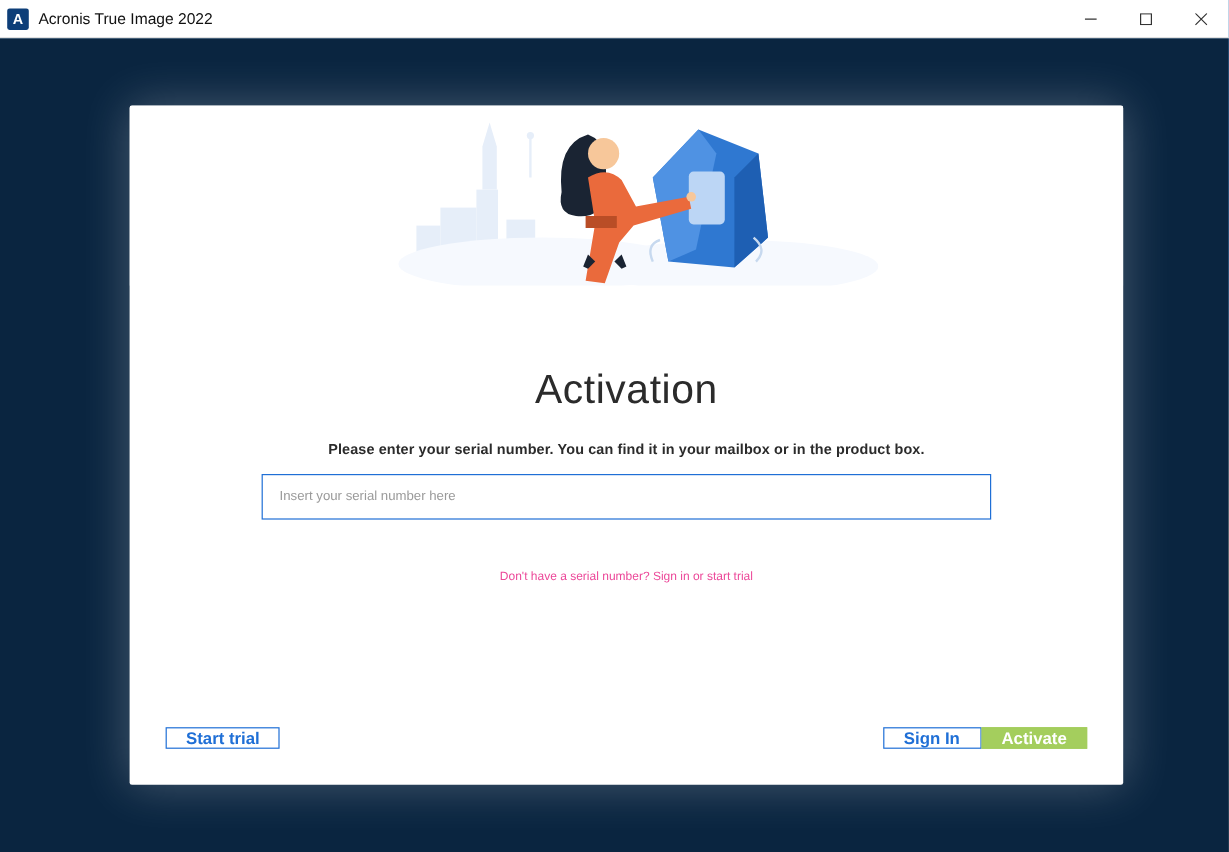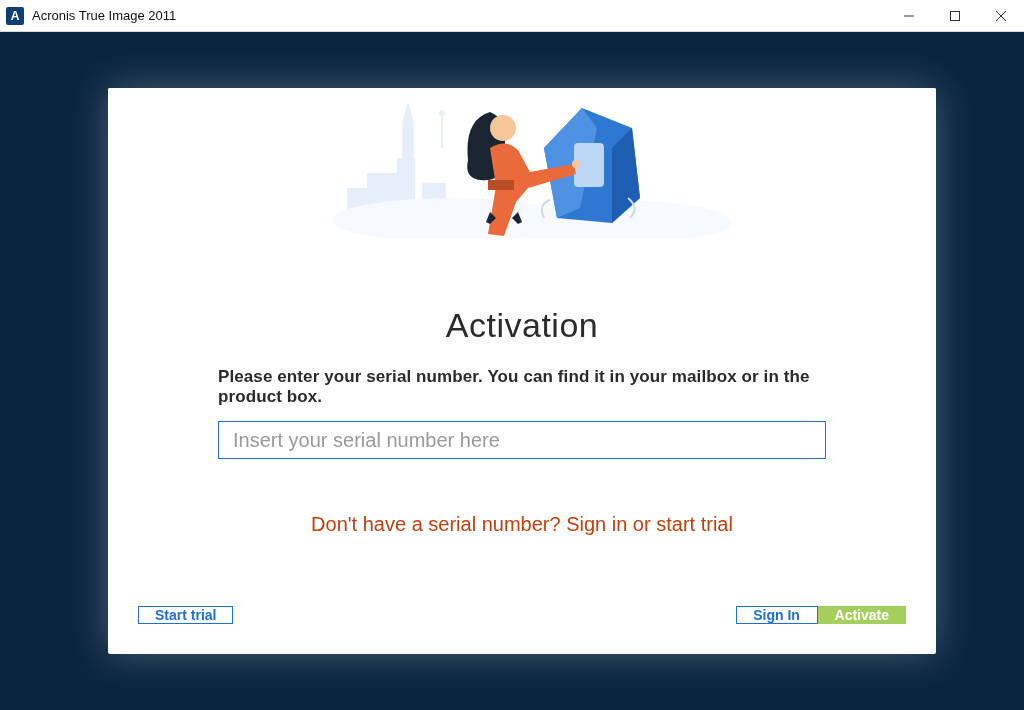--- a/index.html
+++ b/index.html
@@ -17,38 +17,38 @@
   .client { flex: 1; background: #0a2540; position: relative; display: flex; align-items: flex-start; justify-content: center; }
   .panel { position: absolute; top: 56px; left: 108px; right: 88px; bottom: 56px; background: #ffffff; box-shadow: 0 0 40px rgba(255,255,255,0.25); border-radius: 2px; display: flex; flex-direction: column; overflow: hidden; }
 
   
   .illus { height: 150px; position: relative; background: #fff; overflow: hidden; flex: 0 0 auto; }
   .illus svg { position: absolute; left: 50%; transform: translateX(-50%); top: 0; }
 
   
   .content { flex: 1; display: flex; flex-direction: column; align-items: center; padding: 0 110px; }
   .heading { font-size: 34px; font-weight: 400; color: #2b2b2b; margin-top: 68px; letter-spacing: .5px; }
-  .instruction { font-size: 17px; color: #2b2b2b; margin-top: 22px; font-weight: 600; letter-spacing: .1px; }
-  .serial-input { width: 671px; max-width: 100%; height: 38px; margin-top: 14px; border: 1px solid #1f6fd6; padding: 0 14px; font-size: 20px; color: #3b82f6; outline: none; }
+  .instruction { font-size: 12px; color: #2b2b2b; margin-top: 22px; font-weight: 600; letter-spacing: .1px; }
+  .serial-input { width: 671px; max-width: 100%; height: 38px; margin-top: 14px; border: 1px solid #1f6fd6; padding: 0 14px; font-size: 11px; color: #3b82f6; outline: none; }
   .serial-input::placeholder { color: #9a9a9a; }
-  .helper { font-size: 20px; color: #c2410c; margin-top: 54px; }
+  .helper { font-size: 10px; color: #ec4899; margin-top: 42px; }
 
   
   .footer { flex: 0 0 auto; display: flex; align-items: center; padding: 0 30px 30px 30px; }
   .spacer { flex: 1; }
   .btn { height: 18px; min-width: 82px; padding: 0 16px; font-size: 14px; display: inline-flex; align-items: center; justify-content: center; cursor: pointer; background: #fff; border: 1.5px solid #1f6fd6; color: #1f6fd6; font-weight: 600; }
   .btn + .btn { }
   .btn.activate { background: #a4ce5d; border-color: #a4ce5d; color: #ffffff; }
 </style>
 </head>
 <body>
 
 <div class="titlebar">
   <div class="appicon">A</div>
-  <div class="title">Acronis True Image 2011</div>
+  <div class="title">Acronis True Image 2022</div>
   <div class="winbtn">
     <svg width="10" height="10" viewBox="0 0 10 10">
         <path d="M0 5 H10" stroke="currentColor" stroke-width="1"></path>
       </svg>
   </div>
   <div class="winbtn">
     <svg width="10" height="10" viewBox="0 0 10 10">
         <rect x="0.5" y="0.5" width="9" height="9" fill="none" stroke="currentColor" stroke-width="1"></rect>
       </svg>
   </div>

